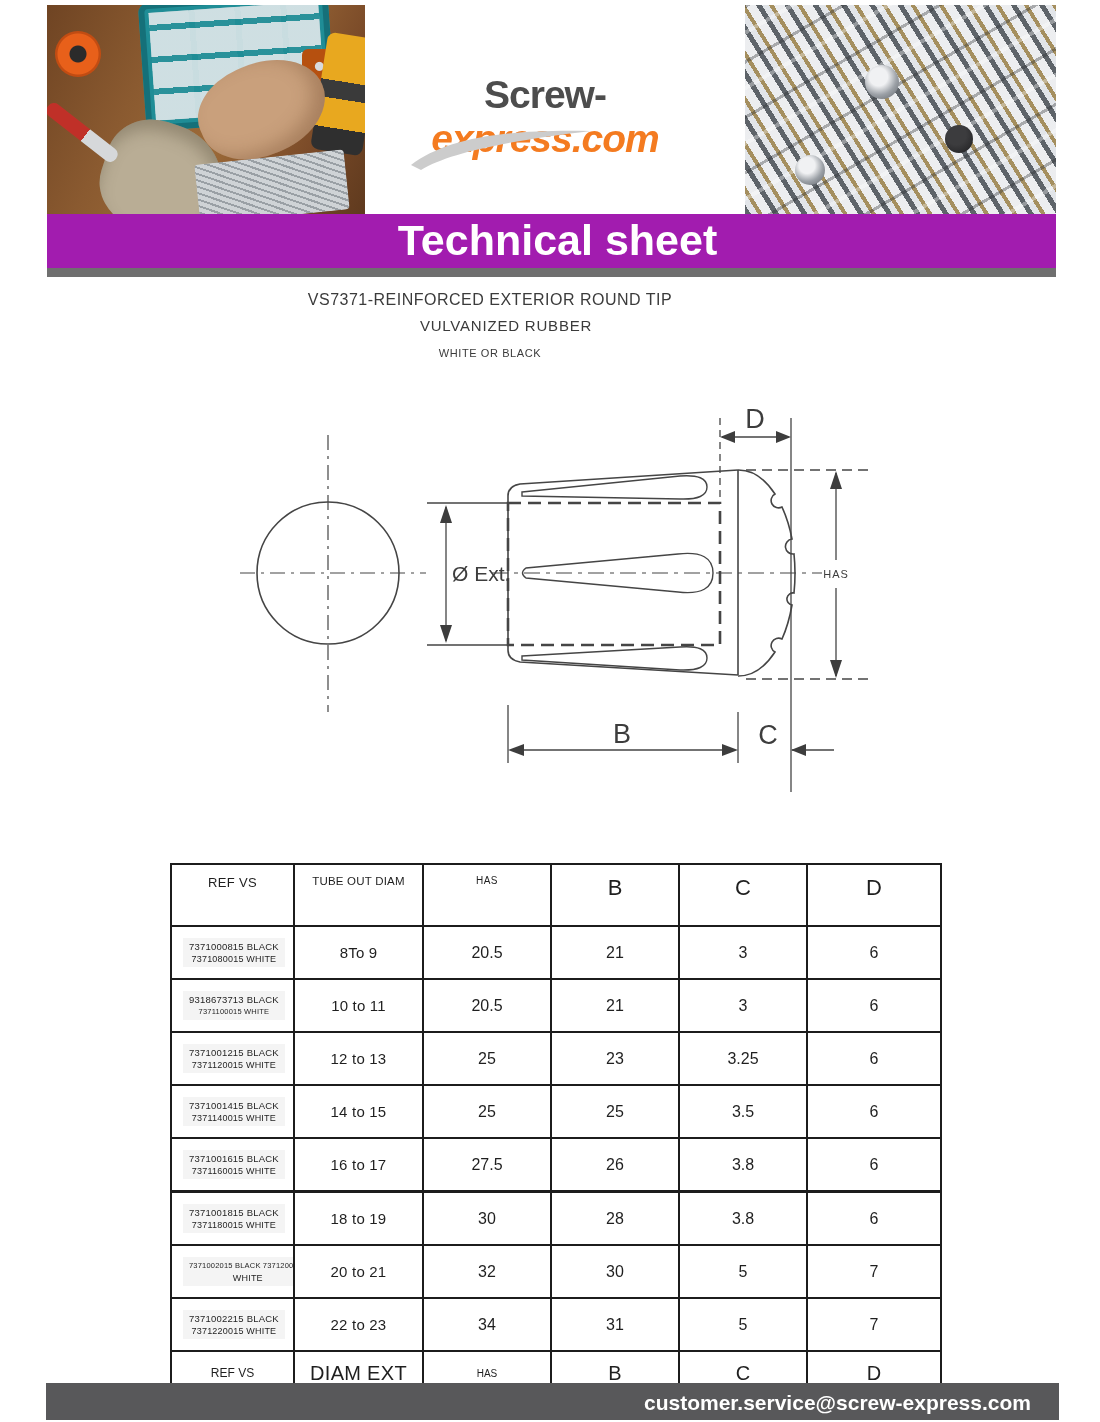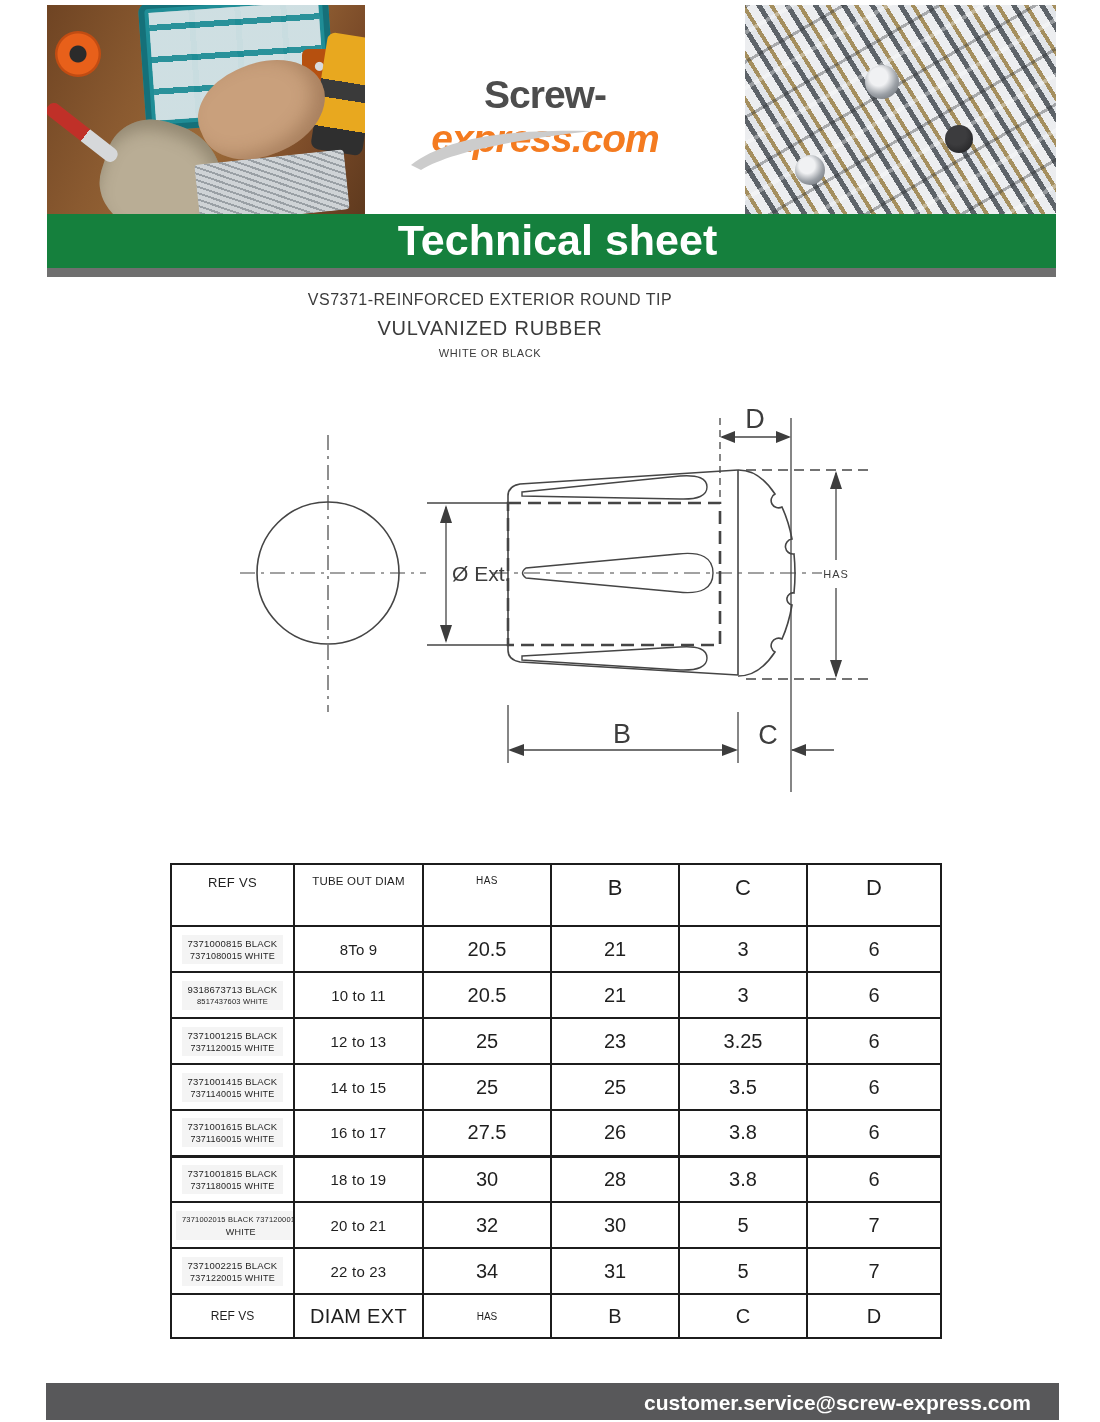--- a/index.html
+++ b/index.html
@@ -51,28 +51,28 @@
 
   
   .logo-wrap { position:absolute; left:365px; top:5px; width:328px; height:209px; background:#fff;margin-left:16px; }
   .logo-text { position:absolute; left:0; top:68px; width:100%; text-align:center;
     font-size:39px; font-weight:bold; letter-spacing:-1px; }
   .logo-gray { color:#4d4d4d; }
   .logo-orange { color:#f47b20; font-style:italic; }
   .logo-swoosh { position:absolute; left:20px; top:118px; }
 
   
-  .banner { position:absolute; left:47px; top:214px; width:1009px; height:58px; background:#15803d;
+  .banner { position:absolute; left:47px; top:214px; width:1009px; height:58px; background:#a21caf;
     color:#ffffff; font-size:43px; font-weight:bold; text-align:center; line-height:52px; letter-spacing:0px;padding-left:12px; }
   .banner-shadow { position:absolute; left:47px; top:268px; width:1009px; height:9px; background:#6f6f6f; }
 
   
   .title-line { position:absolute; left:0; width:980px; text-align:center; color:#3b3b3b; }
   .title-1 { top:291px; font-size:16px; font-weight:500; letter-spacing:.5px; }
-  .title-2 { top:317px; font-size:20px; font-weight:500; letter-spacing:.8px; }
+  .title-2 { top:317px; font-size:15px; font-weight:500; letter-spacing:.8px;margin-left:16px; }
   .title-3 { top:347px; font-size:11px; font-weight:500; letter-spacing:.6px; }
 
   
   .drawing { position:absolute; left:230px; top:400px; }
   .drawing path, .drawing line, .drawing circle, .drawing rect { vector-effect:none; }
   .dwg-txt { font-family:"Liberation Sans", sans-serif; fill:#3d3d3d; }
 
   
   .spec-table { position:absolute; left:170px; top:863px; width:770px; border-collapse:collapse; table-layout:fixed; }
   .spec-table col.c1 { width:123px; } .spec-table col.c2 { width:129px; }
@@ -80,27 +80,27 @@
   .spec-table col.c5 { width:128px; } .spec-table col.c6 { width:134px; }
   .spec-table td, .spec-table th { border:2px solid #1c1c1c; text-align:center; vertical-align:middle;
     color:#1f1f1f; background:#fff; font-weight:normal; overflow:hidden; }
   .spec-table tr.hdr th { height:62px; vertical-align:top; padding-top:10px; }
   .spec-table tr.row td { height:46px; }
   .spec-table tr.ftr td { height:44px; }
   .h-ref { font-size:13px; letter-spacing:.3px; }
   .h-diam { font-size:11.5px; letter-spacing:.2px; }
   .h-has { font-size:10px; letter-spacing:.4px; }
   .h-big { font-size:22px; }
-  .cell-ref { padding:4px; }
+  .cell-ref { padding:11px; }
   .ref-patch { display:inline-block; background:#f4f4f4; padding:2px 6px; }
   .ref-line1 { font-size:9.5px; letter-spacing:.2px; line-height:13px; white-space:nowrap; }
   .ref-line2 { font-size:9px; letter-spacing:.2px; line-height:12px; white-space:nowrap; }
   .ref-tiny { font-size:7.5px; }
   .cell-diam { font-size:15px; letter-spacing:.2px;border-radius:15px; }
-  .cell-num { font-size:20px; }
+  .cell-num { font-size:16px; }
   .f-ref { font-size:12px; }
   .f-diam { font-size:20px; letter-spacing:.3px; }
   .f-has { font-size:10px; }
   .f-big { font-size:20px; }
   .thick-top td { border-top-width:3px; }
 
   
   .footer-bar { position:absolute; left:46px; top:1383px; width:1013px; height:37px; background:#58585a;
     color:#ffffff; font-size:21px; font-weight:bold; text-align:right; line-height:39px; padding-right:28px; }
 </style>
@@ -220,21 +220,21 @@
     <tr class="row">
       <td class="cell-ref"><span class="ref-patch"><div class="ref-line1">7371000815 BLACK</div><div class="ref-line2">7371080015 WHITE</div></span></td>
       <td class="cell-diam">8To 9</td>
       <td class="cell-num">20.5</td>
       <td class="cell-num">21</td>
       <td class="cell-num">3</td>
       <td class="cell-num">6</td>
     </tr>
 
     <tr class="row">
-      <td class="cell-ref"><span class="ref-patch"><div class="ref-line1">9318673713 BLACK</div><div class="ref-line2 ref-tiny">8517437603 WHITE</div></span></td>
+      <td class="cell-ref"><span class="ref-patch"><div class="ref-line1">9318673713 BLACK</div><div class="ref-line2 ref-tiny">7371100015 WHITE</div></span></td>
       <td class="cell-diam">10 to 11</td>
       <td class="cell-num">20.5</td>
       <td class="cell-num">21</td>
       <td class="cell-num">3</td>
       <td class="cell-num">6</td>
     </tr>
 
     <tr class="row">
       <td class="cell-ref"><span class="ref-patch"><div class="ref-line1">7371001215 BLACK</div><div class="ref-line2">7371120015 WHITE</div></span></td>
       <td class="cell-diam">12 to 13</td>

